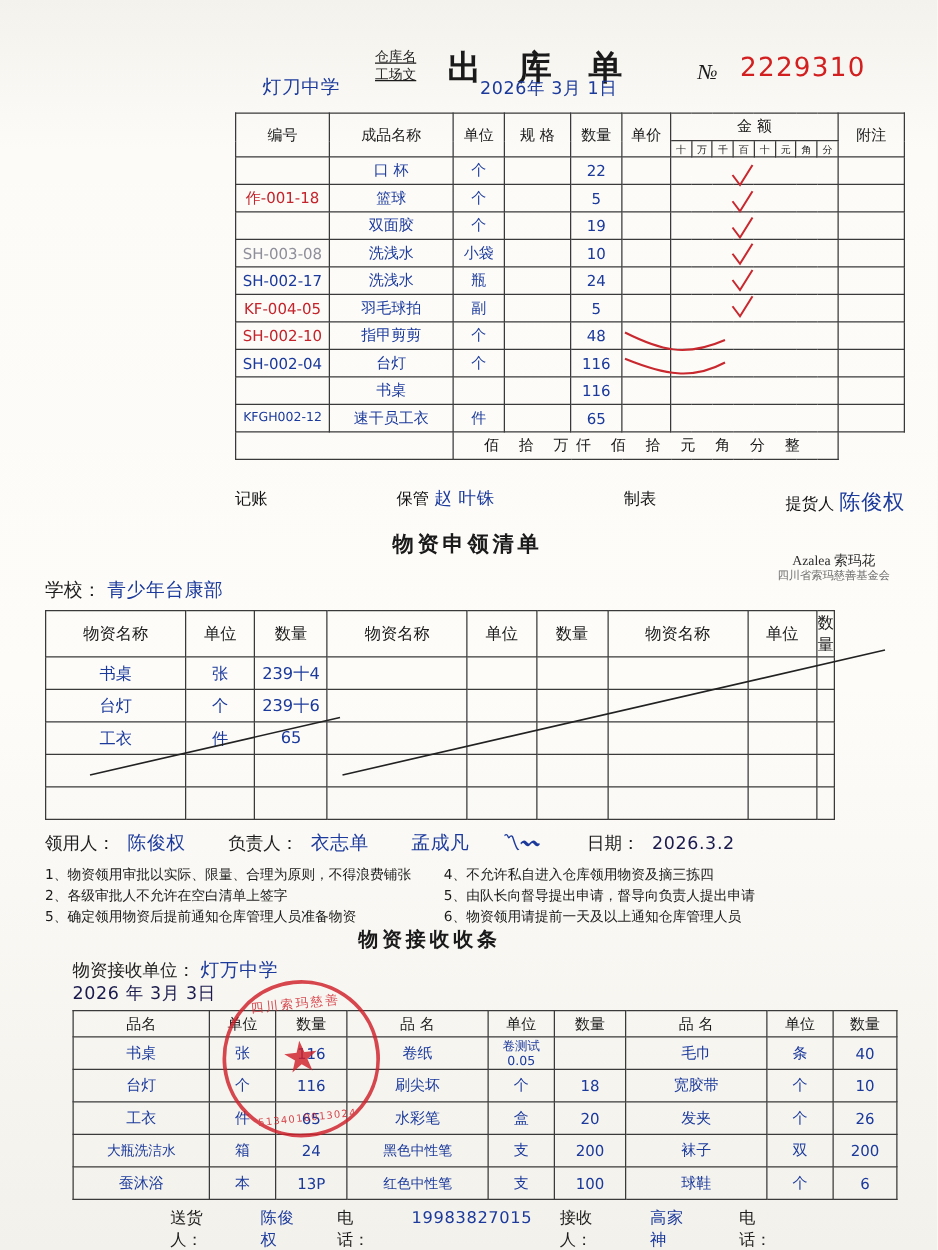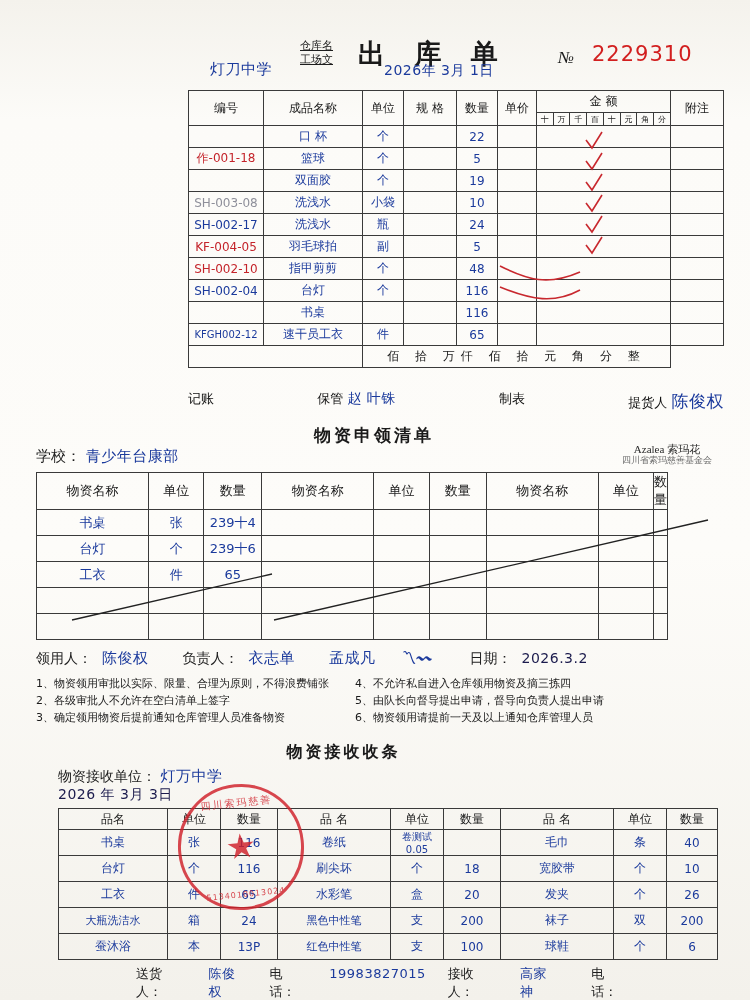--- a/index.html
+++ b/index.html
@@ -80,21 +80,21 @@
   #sec2{position:absolute;left:36px;top:424px;width:676px;}
   .s2-title{
     text-align:center;font-size:17px;font-weight:bold;letter-spacing:3px;
     font-family:"DejaVu Serif",serif;
   }
   .s2-logo{
     position:absolute;right:0;top:20px;font-size:9px;color:#6c6c6c;
     text-align:center;line-height:11px;
   }
   .s2-logo .brand{font-size:11px;color:#2b2b2b;}
-  .s2-school{font-size:15px;font-family:"DejaVu Sans",sans-serif;}
+  .s2-school{margin-top:16px;font-size:15px;font-family:"DejaVu Sans",sans-serif;}
   #t2{margin-top:6px;width:632px;padding-left:29px;}
   #t2 td{height:25px;font-size:13px;}
   #t2 .hrow td{height:22px;}
   .s2-foot{
     margin-top:6px;font-size:14px;font-family:"DejaVu Sans",sans-serif;
     display:flex;gap:10px;align-items:baseline;
   }
   .rules{
     margin-top:7px;display:flex;gap:26px;font-size:11px;line-height:17px;
     font-family:"DejaVu Sans",sans-serif;color:#1a1a1a;
@@ -400,21 +400,21 @@
       <span class="hw hw-blue" style="font-size:15px;margin-left:24px">孟成凡</span>
       <span class="scribble" style="margin-left:16px;font-size:15px">〽〰</span>
       <span class="print" style="margin-left:28px">日期：</span>
       <span class="hw hw-dark" style="font-size:14px">2026.3.2</span>
     </div>
 
     <div class="rules">
       <div>
         <div>1、物资领用审批以实际、限量、合理为原则，不得浪费铺张</div>
         <div>2、各级审批人不允许在空白清单上签字</div>
-        <div>3、确定领用物资后提前通知仓库管理人员准备物资</div>
+        <div>5、确定领用物资后提前通知仓库管理人员准备物资</div>
       </div>
       <div>
         <div>4、不允许私自进入仓库领用物资及摘三拣四</div>
         <div>5、由队长向督导提出申请，督导向负责人提出申请</div>
         <div>6、物资领用请提前一天及以上通知仓库管理人员</div>
       </div>
     </div>
   </div>
 
   <svg class="diag" style="left:36px;top:424px;width:676px;height:220px">

